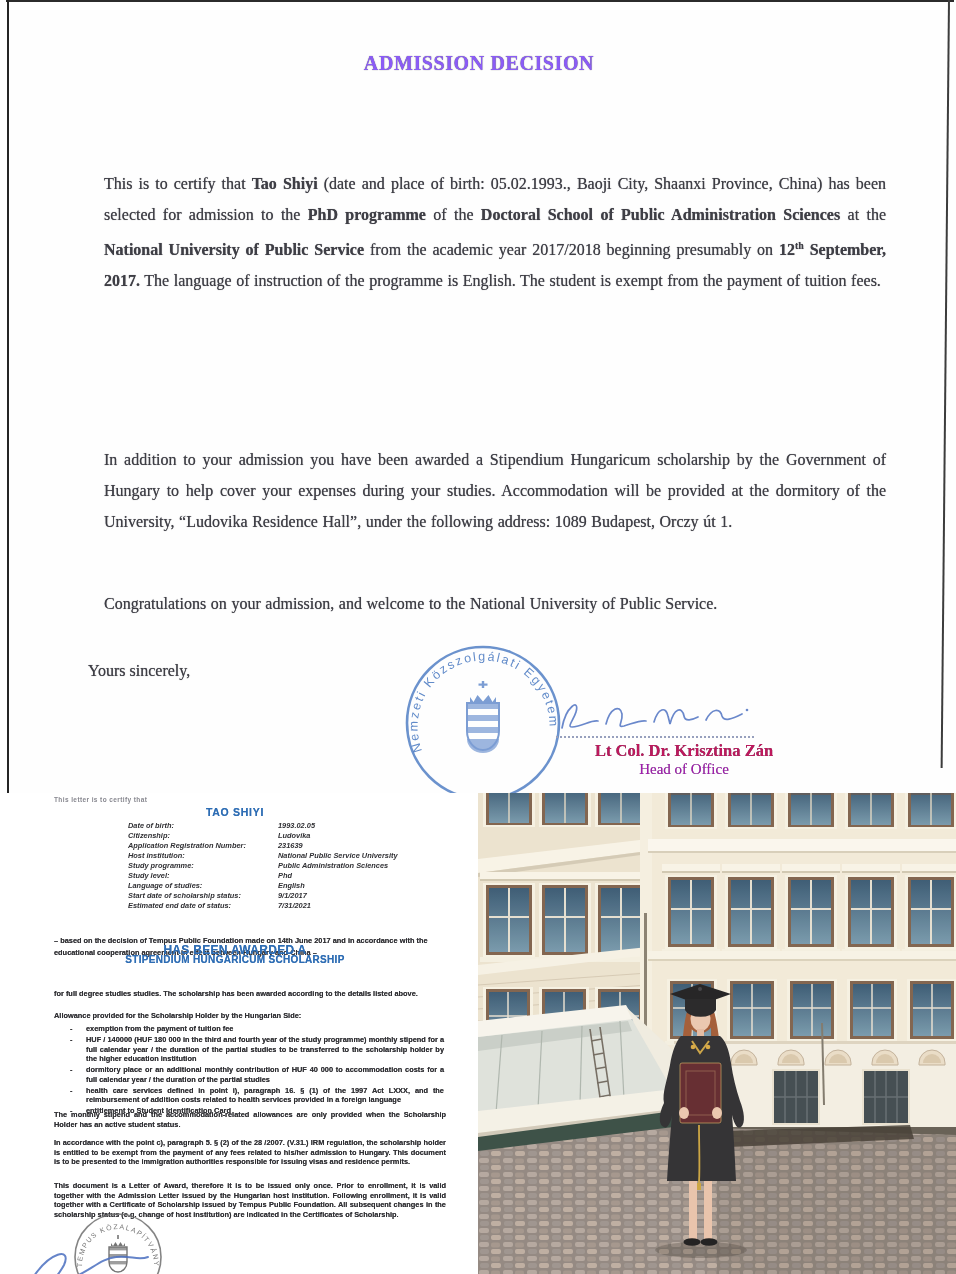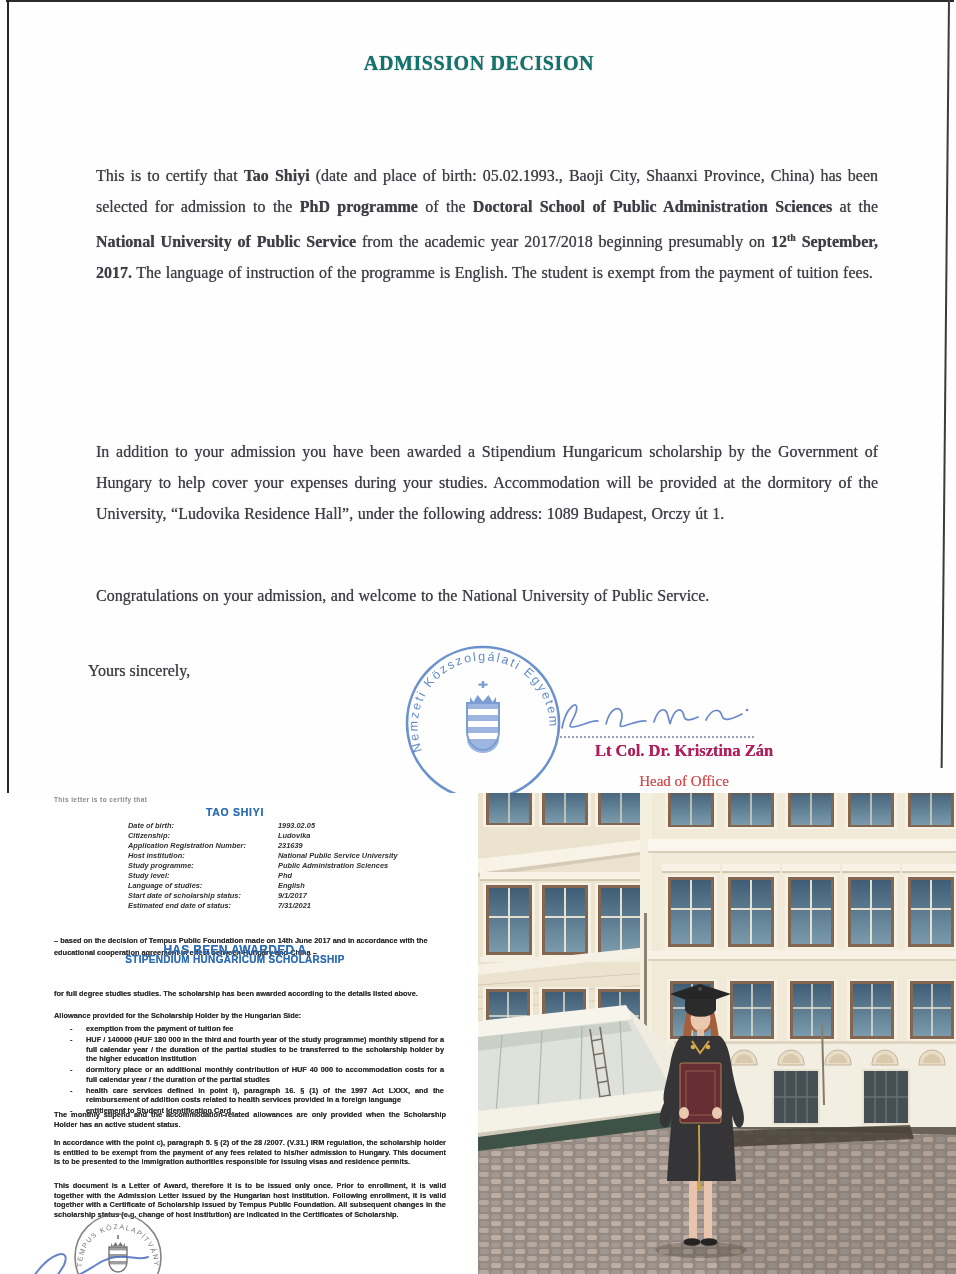--- a/index.html
+++ b/index.html
@@ -6,35 +6,35 @@
   .screen{position:relative;width:956px;height:1274px;background:#ffffff;overflow:hidden;
           font-family:"Liberation Serif",serif;}
 
   
   .adm{position:absolute;left:0;top:0;width:956px;height:793px;background:#fefefe;z-index:1;}
   .edge-top{position:absolute;left:6px;top:0;width:948px;height:2px;background:#2b2b2b;}
   .edge-left{position:absolute;left:7px;top:0;width:2px;height:793px;background:#242424;}
   .edge-right{position:absolute;left:948px;top:0;width:2px;height:768px;background:#3c3c3c;
               transform:rotate(.55deg);transform-origin:top center;}
   .adm-title{position:absolute;left:88px;top:52px;width:782px;margin:0;text-align:center;
-             font-size:20px;font-weight:bold;letter-spacing:.6px;color:#0f766e;
+             font-size:20px;font-weight:bold;letter-spacing:.6px;color:#8b5cf6;
              text-shadow:0 0 .9px rgba(55,55,62,.9);}
-  .ap{position:absolute;left:88px;width:782px;margin:8px;font-size:16px;line-height:31px;
+  .ap{position:absolute;left:88px;width:782px;margin:16px;font-size:16px;line-height:31px;
       text-align:justify;color:#3e3e45;text-shadow:0 0 .7px rgba(62,62,70,.85);word-spacing:.6px;}
   .ap.single{text-align:left;}
   .b{font-weight:bold;}
   sup{font-size:.62em;}
   .closing{position:absolute;left:88px;top:662px;margin:0;font-size:16px;color:#3e3e45;
            text-shadow:0 0 .7px rgba(62,62,70,.85);}
   .uni-stamp{position:absolute;left:398px;top:638px;width:170px;height:170px;}
   .sig-script{position:absolute;left:548px;top:682px;width:230px;height:60px;}
   .dotline{position:absolute;left:556px;top:736px;width:198px;height:0;border-top:2px dotted #97a0bd;}
   .sigblock{position:absolute;left:560px;top:741px;width:248px;text-align:center;}
   .signame{margin:0;font-size:16.5px;font-weight:bold;color:#be185d;text-shadow:0 0 .6px rgba(45,45,51,.8);}
-  .sigtitle{margin:12px 0 0 0;font-size:15px;color:#ef4444;text-shadow:0 0 .6px rgba(80,80,90,.7);}
+  .sigtitle{margin:0 0 0 0;font-size:15px;color:#a21caf;text-shadow:0 0 .6px rgba(80,80,90,.7);}
 
   
   .award{position:absolute;left:0;top:793px;width:478px;height:481px;background:#ffffff;overflow:hidden;
          z-index:3;font-family:"Liberation Sans",sans-serif;color:#303034;}
   .award *{margin:0;}
   .certify-intro{position:absolute;left:54px;top:3px;font-size:6.5px;font-weight:bold;color:#87878f;
                  letter-spacing:.4px;filter:blur(.4px);}
   .student-name{position:absolute;left:0;top:13px;width:470px;text-align:center;font-size:10.5px;
                 font-weight:bold;color:#2e6db4;letter-spacing:.7px;text-shadow:0 0 .4px rgba(46,109,180,.8);}
   .fields{position:absolute;left:112px;top:28px;font-size:7.4px;font-style:italic;font-weight:bold;

